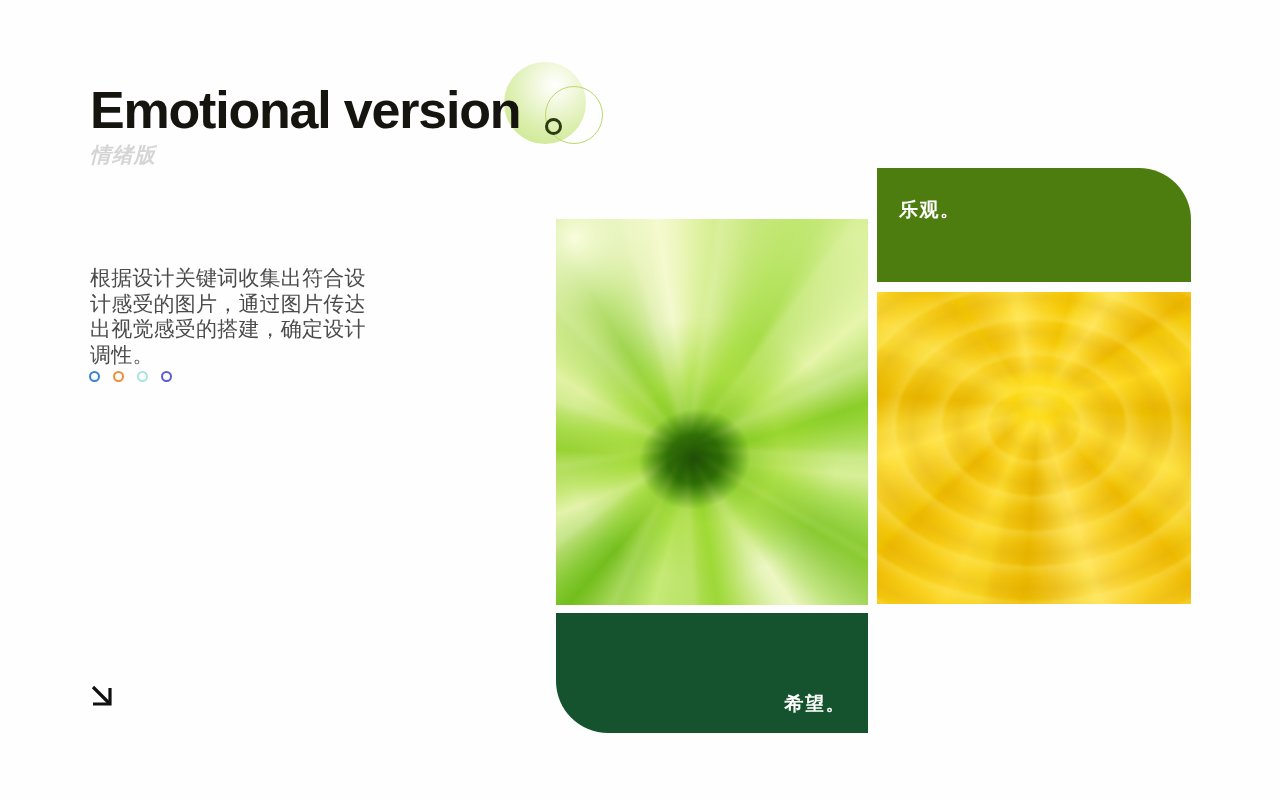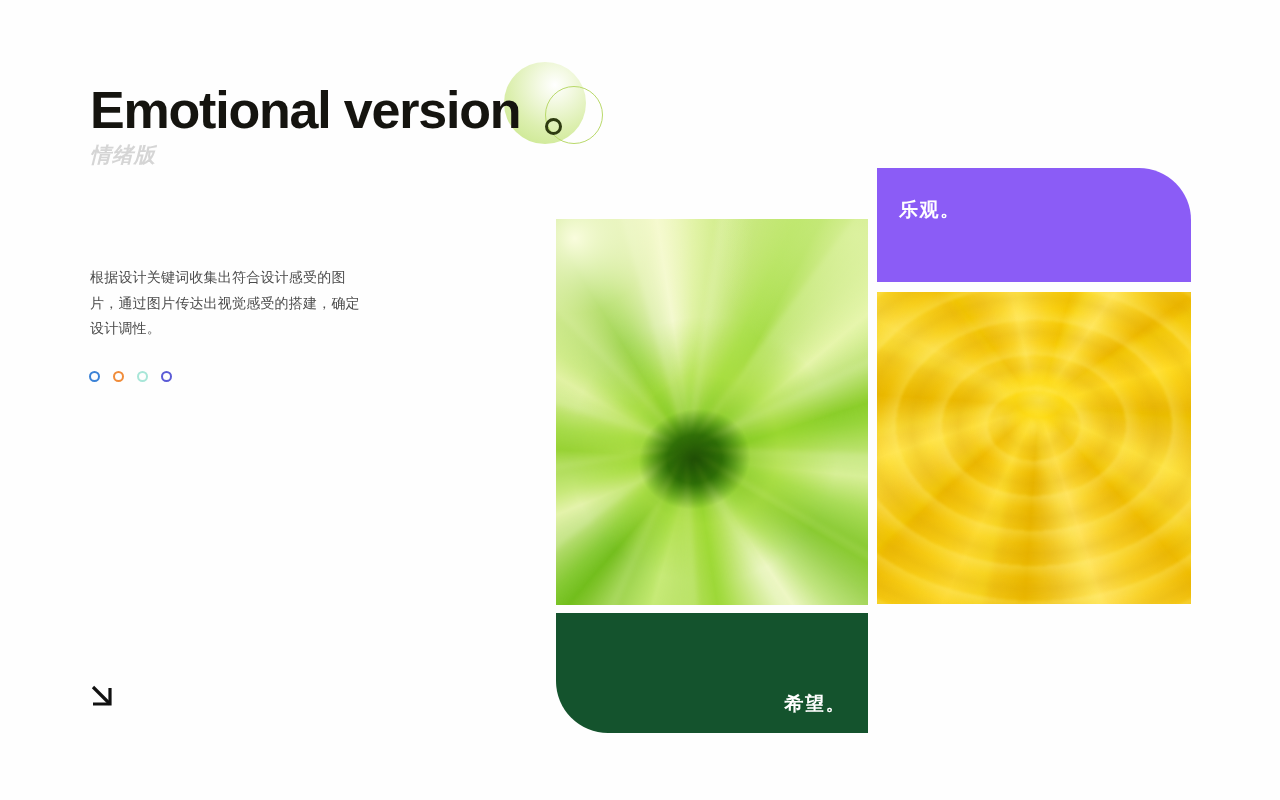--- a/index.html
+++ b/index.html
@@ -94,21 +94,21 @@
     font-style: italic;
   }
 
   
   .body-copy {
     position: absolute;
     left: 90px;
     top: 265px;
     width: 282px;
     margin: 0;
-    font-size: 14px;
+    font-size: 21px;
     line-height: 25.5px;
     color: #4b4b4b;
     letter-spacing: 0.2px;
   }
 
   
   .swatch-row {
     position: absolute;
     left: 89px;
     top: 371px;
@@ -175,21 +175,21 @@
       radial-gradient(circle at 6% 5%, rgba(255,255,230,0.95) 0%, rgba(250,252,205,0.45) 16%, rgba(255,255,255,0) 38%),
       radial-gradient(circle at 96% 4%, rgba(233,247,180,0.6) 0%, rgba(255,255,255,0) 30%);
   }
 
   .media-yellow-card {
     position: absolute;
     left: 877px;
     top: 168px;
     width: 314px;
     height: 114px;
-    background: #8b5cf6;
+    background: #4d7c0f;
     border-radius: 0 52px 0 0;
   }
   .media-yellow-card .card-label {
     position: absolute;
     left: 22px;
     top: 32px;
     margin: 0;
     font-size: 19px;
     line-height: 1;
     font-weight: 700;

